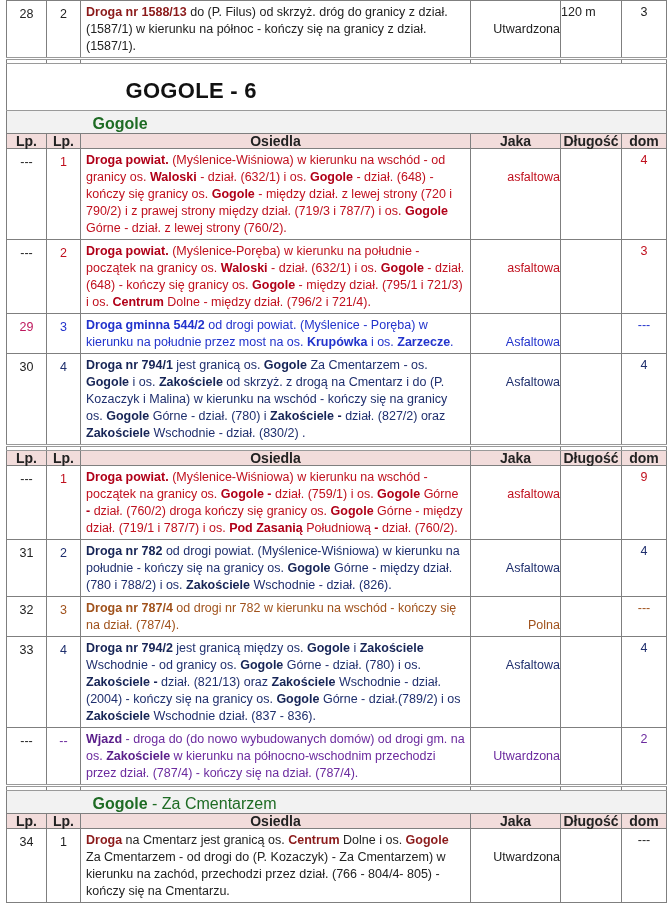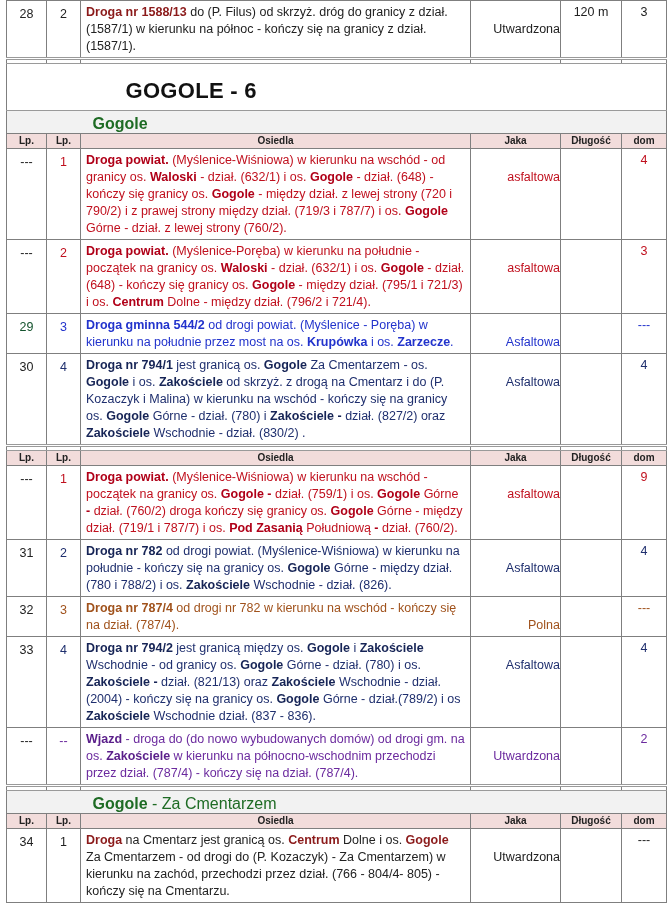--- a/index.html
+++ b/index.html
@@ -7,35 +7,35 @@
          font-family:"Liberation Sans", sans-serif; }
   .page { position:absolute; left:6px; top:0; width:660px; }
   table { border-collapse:collapse; width:660px; table-layout:fixed; }
   col.c1 { width:40px; } col.c2 { width:34px; } col.c3 { width:390px; }
   col.c4 { width:90px; } col.c5 { width:61px; } col.c6 { width:45px; }
   td, th { border:1px solid #7f7f7f; padding:0; vertical-align:top;
            font-family:"Liberation Sans", sans-serif; font-size:12.5px; line-height:17px; }
   td.num { text-align:center; padding-top:5px; }
   td.desc { padding:3px 4px 2px 5px; }
   td.jaka { text-align:right; padding-top:20px; }
-  td.dlug { text-align:center; padding-top:3px; }
+  td.dlug { padding-top:3px; }
   td.dom { text-align:center; padding-top:3px; }
   tr.gap td { height:3px; border-top:3px double #9a9a9a; border-bottom:1px solid #9a9a9a; }
   tr.title-row td { height:46px; border-top:none; border-bottom:1px solid #9a9a9a; border-left:none; border-right:none; }
   tr.title-row td.lb { border-left:1px solid #7f7f7f; }
   tr.title-row td.rb { border-right:1px solid #7f7f7f; }
   .big-title { font-family:"Liberation Sans", sans-serif; font-weight:bold; font-size:22px;
                color:#111; position:relative; top:18px; left:45px; white-space:nowrap; letter-spacing:0.3px; }
   tr.section td { background:#f2f2f2; height:22px; border-left:none; border-right:none; }
   tr.section td.lb { border-left:1px solid #7f7f7f; }
   tr.section td.rb { border-right:1px solid #7f7f7f; }
   .sec-title { font-family:"Liberation Sans", sans-serif; font-size:16px; color:#1e6b24;
                position:relative; top:4px; left:12px; white-space:nowrap; }
   .sec-title b { font-weight:bold; }
-  tr.head td { background:#f2dcdb; text-align:center; font-weight:bold; font-size:10px;
+  tr.head td { background:#f2dcdb; text-align:center; font-weight:bold; font-size:14px;
                line-height:14px; height:14px; color:#222; }
   .red { color:#c0101e; }
   .red b { color:#b00018; }
   .blue { color:#2233cc; }
   .navy { color:#1f2f6e; }
   .navy b { color:#162456; }
   .brown { color:#a0521c; }
   .purple { color:#6b2a9e; }
   .purple b { color:#5a1f8a; }
   .dark { color:#222; }
@@ -107,21 +107,21 @@
         </tr>
         <tr class="red">
           <td class="num" style="color: rgb(34, 34, 34);">---</td>
           <td class="num">2</td>
           <td class="desc"><b>Droga powiat.</b><span> (Myślenice-Poręba) w kierunku na południe - początek na  granicy  os.  </span><b>Waloski</b><span> - dział. (632/1) i os. </span><b>Gogole</b><span> - dział. (648) - kończy się granicy os.  </span><b>Gogole</b><span> - między dział. (795/1 i 721/3) i os. </span><b>Centrum</b><span>  Dolne -  między dział. (796/2 i 721/4).</span></td>
           <td class="jaka">asfaltowa</td>
           <td class="dlug"></td>
           <td class="dom">3</td>
         </tr>
         <tr class="blue">
-          <td class="num" style="color: #14532d; text-align: center;">29</td>
+          <td class="num" style="color: #be185d; text-align: center;">29</td>
           <td class="num">3</td>
           <td class="desc"><b>Droga gminna 544/2</b><span>   od drogi powiat. (Myślenice - Poręba) w kierunku na południe przez most na os. </span><b>Krupówka</b><span> i os. </span><b>Zarzecze</b><span>.</span></td>
           <td class="jaka">Asfaltowa</td>
           <td class="dlug"></td>
           <td class="dom">---</td>
         </tr>
         <tr class="navy">
           <td class="num" style="color: rgb(34, 34, 34);">30</td>
           <td class="num">4</td>
           <td class="desc"><b>Droga nr 794/1</b><span>  jest granicą os. </span><b>Gogole</b><span> Za Cmentarzem -  os. </span><b>Gogole</b><span> i os. </span><b>Zakościele</b><span> od skrzyż. z drogą na Cmentarz i do (P. Kozaczyk i Malina) w kierunku na  wschód - kończy się na granicy os. </span><b>Gogole</b><span> Górne - dział. (780) i </span><b>Zakościele -</b><span> dział. (827/2) oraz  </span><b>Zakościele</b><span> Wschodnie - dział. (830/2) .</span></td>

